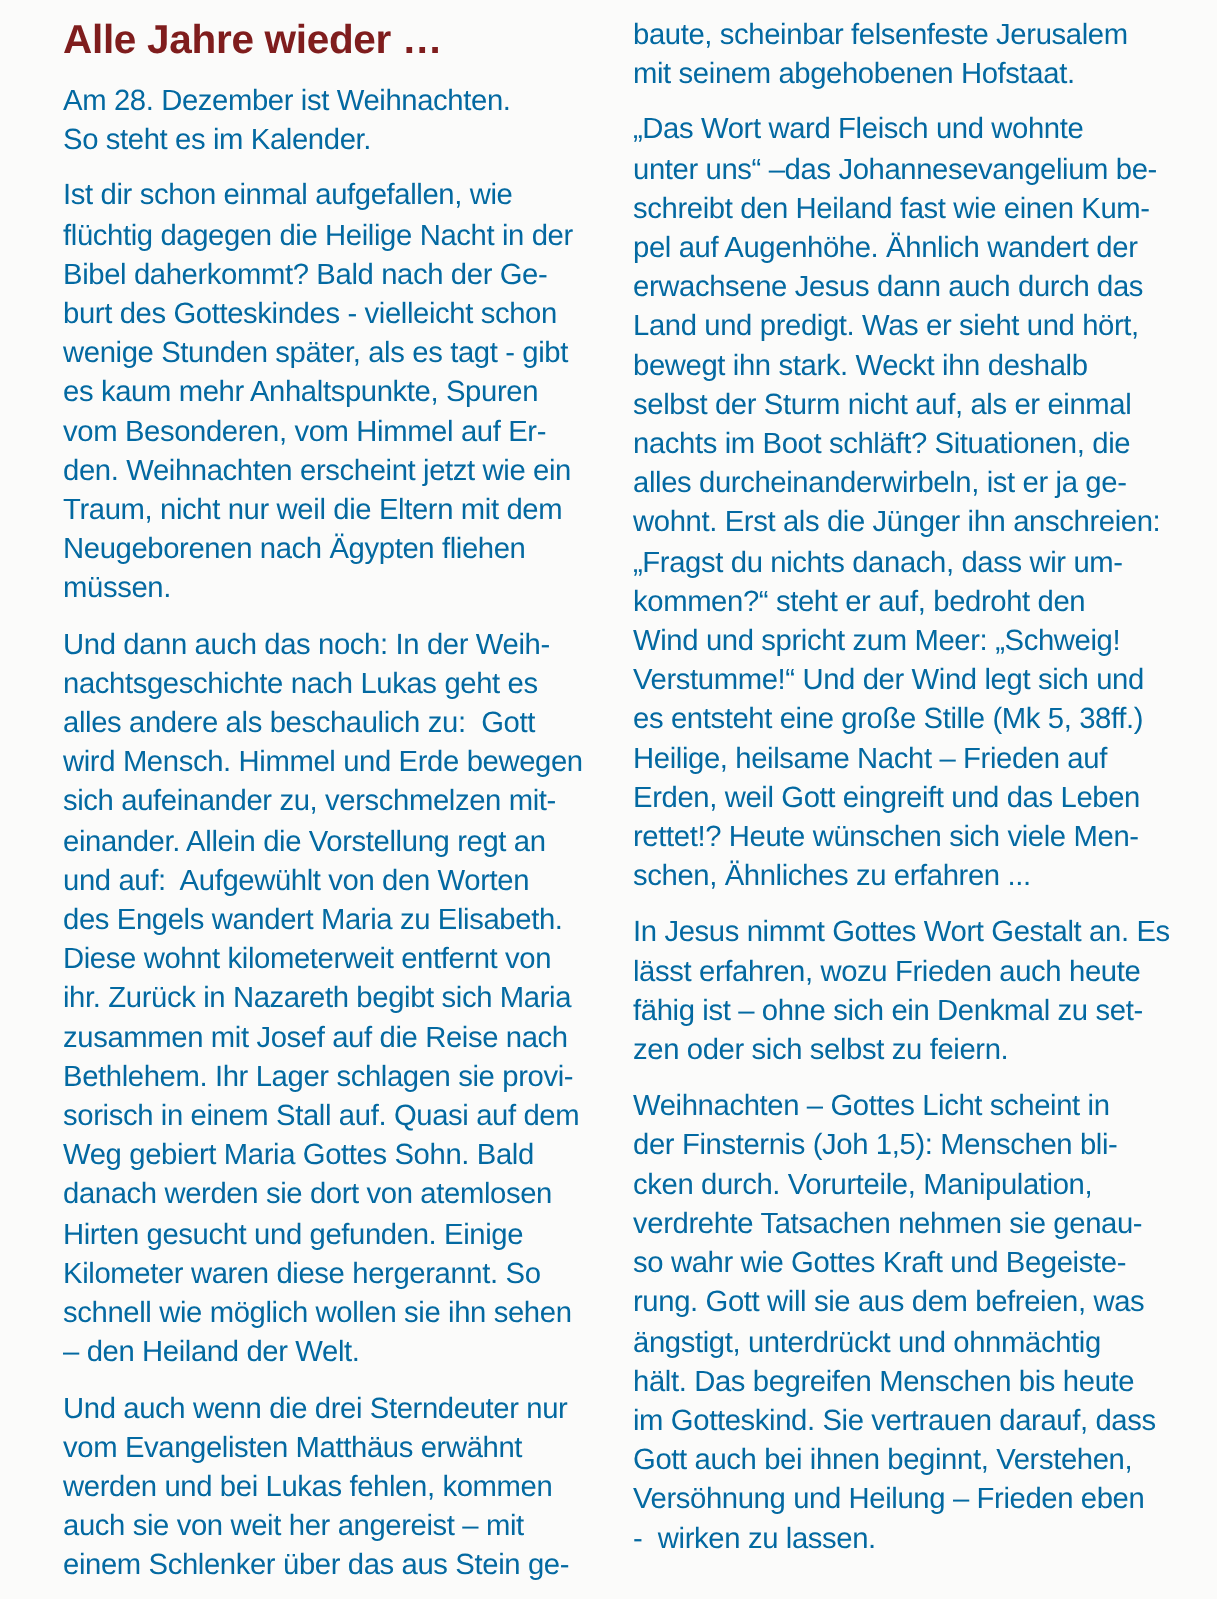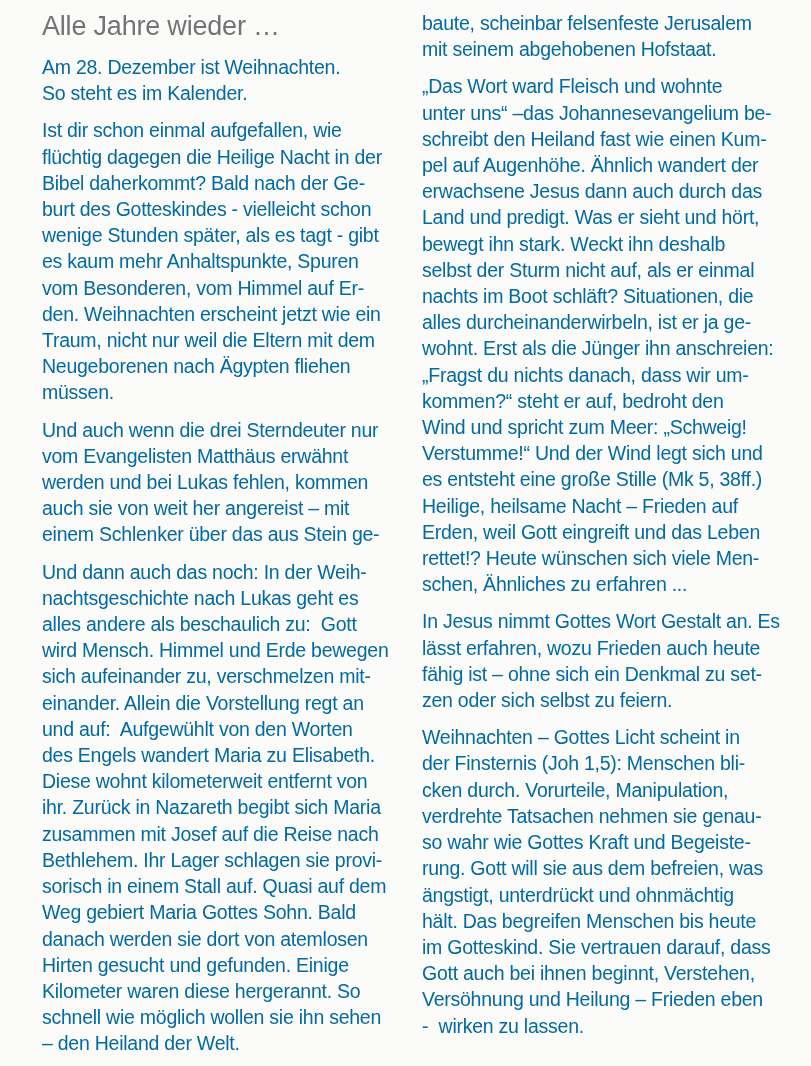--- a/index.html
+++ b/index.html
@@ -22,24 +22,24 @@
     height: 100%;
   }
   .col {
     flex: 0 0 auto;
   }
   .col-left  { width: 362px; }
   .col-right { width: 372px; }
   h1.article-title {
     font-size: 27px;
     line-height: 32px;
-    font-weight: normal;
+    font-weight: bold;
     letter-spacing: -0.2px;
     margin: 0 0 12px 0;
-    color: #737373;
+    color: #7f1d1d;
   }
   p.body-par {
     font-size: 19.5px;
     line-height: 26.2px;
     letter-spacing: -0.25px;
     margin: 0 0 11px 0;
     white-space: pre;
     color: #0369a1;
   }
 </style>
@@ -56,44 +56,44 @@
 flüchtig dagegen die Heilige Nacht in der
 Bibel daherkommt? Bald nach der Ge-
 burt des Gotteskindes - vielleicht schon
 wenige Stunden später, als es tagt - gibt
 es kaum mehr Anhaltspunkte, Spuren
 vom Besonderen, vom Himmel auf Er-
 den. Weihnachten erscheint jetzt wie ein
 Traum, nicht nur weil die Eltern mit dem
 Neugeborenen nach Ägypten fliehen
 müssen.</p>
-    <p class="body-par">Und auch wenn die drei Sterndeuter nur
-vom Evangelisten Matthäus erwähnt
-werden und bei Lukas fehlen, kommen
-auch sie von weit her angereist – mit
-einem Schlenker über das aus Stein ge-</p>
     <p class="body-par">Und dann auch das noch: In der Weih-
 nachtsgeschichte nach Lukas geht es
 alles andere als beschaulich zu:  Gott
 wird Mensch. Himmel und Erde bewegen
 sich aufeinander zu, verschmelzen mit-
 einander. Allein die Vorstellung regt an
 und auf:  Aufgewühlt von den Worten
 des Engels wandert Maria zu Elisabeth.
 Diese wohnt kilometerweit entfernt von
 ihr. Zurück in Nazareth begibt sich Maria
 zusammen mit Josef auf die Reise nach
 Bethlehem. Ihr Lager schlagen sie provi-
 sorisch in einem Stall auf. Quasi auf dem
 Weg gebiert Maria Gottes Sohn. Bald
 danach werden sie dort von atemlosen
 Hirten gesucht und gefunden. Einige
 Kilometer waren diese hergerannt. So
 schnell wie möglich wollen sie ihn sehen
 – den Heiland der Welt.</p>
+    <p class="body-par">Und auch wenn die drei Sterndeuter nur
+vom Evangelisten Matthäus erwähnt
+werden und bei Lukas fehlen, kommen
+auch sie von weit her angereist – mit
+einem Schlenker über das aus Stein ge-</p>
   </div>
 
   <div class="col col-right">
     <p class="body-par">baute, scheinbar felsenfeste Jerusalem
 mit seinem abgehobenen Hofstaat.</p>
     <p class="body-par">„Das Wort ward Fleisch und wohnte
 unter uns“ –das Johannesevangelium be-
 schreibt den Heiland fast wie einen Kum-
 pel auf Augenhöhe. Ähnlich wandert der
 erwachsene Jesus dann auch durch das

